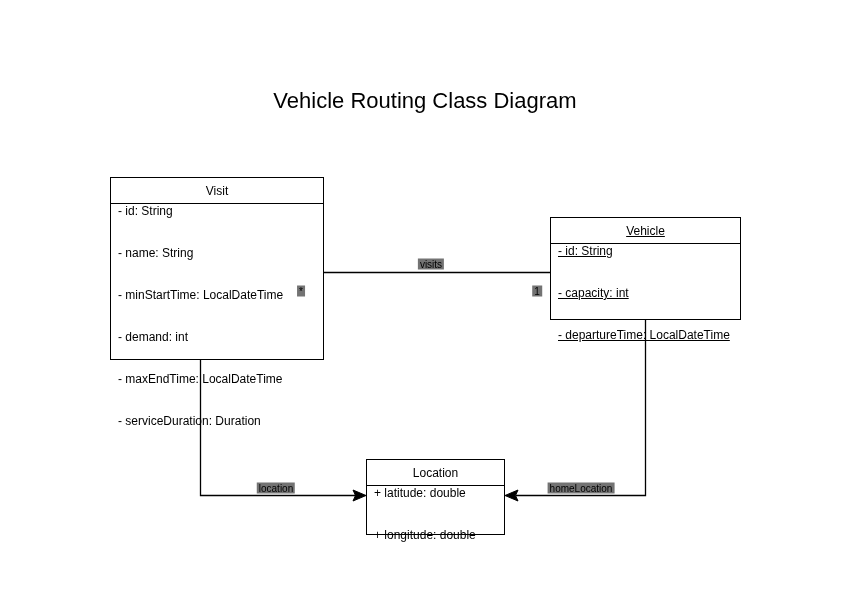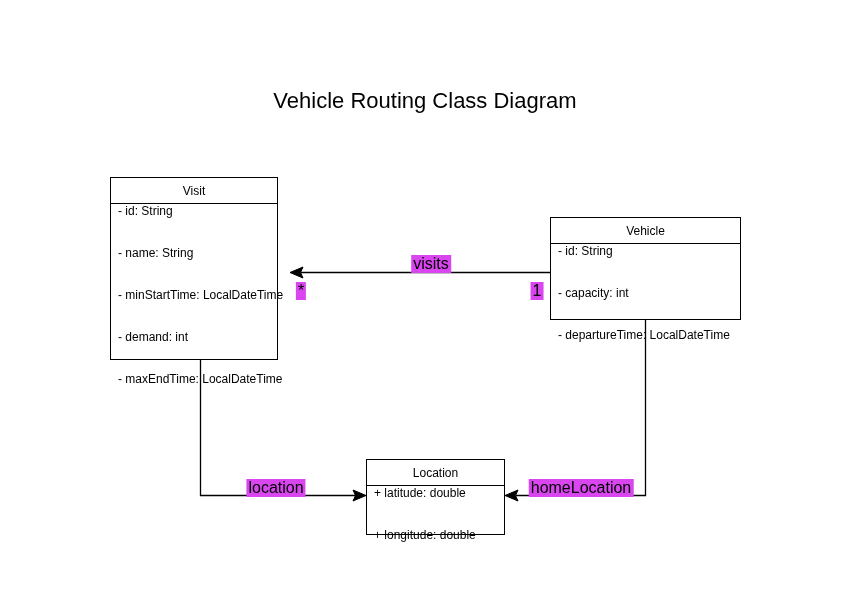--- a/index.html
+++ b/index.html
@@ -56,22 +56,22 @@
   .uml-attr {
     flex: 1;
     display: flex;
     align-items: center;
     padding-left: 7px;
     white-space: nowrap;
   }
   .edge-label {
     position: absolute;
     transform: translate(-50%, -50%);
-    font-size: 16px;
-    background: #d946ef;
+    font-size: 10px;
+    background: #737373;
     padding: 0 2px;
     white-space: nowrap;
   }
 </style>
 </head>
 <body>
 
 <div class="canvas">
 
   <h1 class="diagram-title">Vehicle Routing Class Diagram</h1>
@@ -87,32 +87,33 @@
       <path d="M200.5,360 L200.5,495.5 L356,495.5" fill="none" stroke="#000000" stroke-width="1.3"></path>
       <polygon points="366,495.5 353,490 355.5,495.5 353,501" fill="#000000" stroke="#000000" stroke-width="1"></polygon>
     </g>
 
     <g>
       <path d="M645.5,320 L645.5,495.5 L516,495.5" fill="none" stroke="#000000" stroke-width="1.3"></path>
       <polygon points="505,495.5 518,490 515.5,495.5 518,501" fill="#000000" stroke="#000000" stroke-width="1"></polygon>
     </g>
   </svg>
 
-  <div class="uml-class" style="left:110px; top:177px; width:168px; height:183px;">
+  <div class="uml-class" style="left:110px; top:177px; width:214px; height:183px;">
     <div class="uml-class-name">Visit</div>
     <div class="uml-attrs">
       <div class="uml-attr">- id: String</div>
       <div class="uml-attr">- name: String</div>
       <div class="uml-attr">- minStartTime: LocalDateTime</div>
       <div class="uml-attr">- demand: int</div>
       <div class="uml-attr">- maxEndTime: LocalDateTime</div>
+      <div class="uml-attr">- serviceDuration: Duration</div>
     </div>
   </div>
 
-  <div class="uml-class" style="left:550px; top:217px; width:191px; height:103px;">
+  <div class="uml-class" style="left:550px; top:217px; width:191px; height:103px;text-decoration:underline;">
     <div class="uml-class-name">Vehicle</div>
     <div class="uml-attrs">
       <div class="uml-attr">- id: String</div>
       <div class="uml-attr">- capacity: int</div>
       <div class="uml-attr">- departureTime: LocalDateTime</div>
     </div>
   </div>
 
   <div class="uml-class" style="left:366px; top:459px; width:139px; height:76px;">
     <div class="uml-class-name">Location</div>

